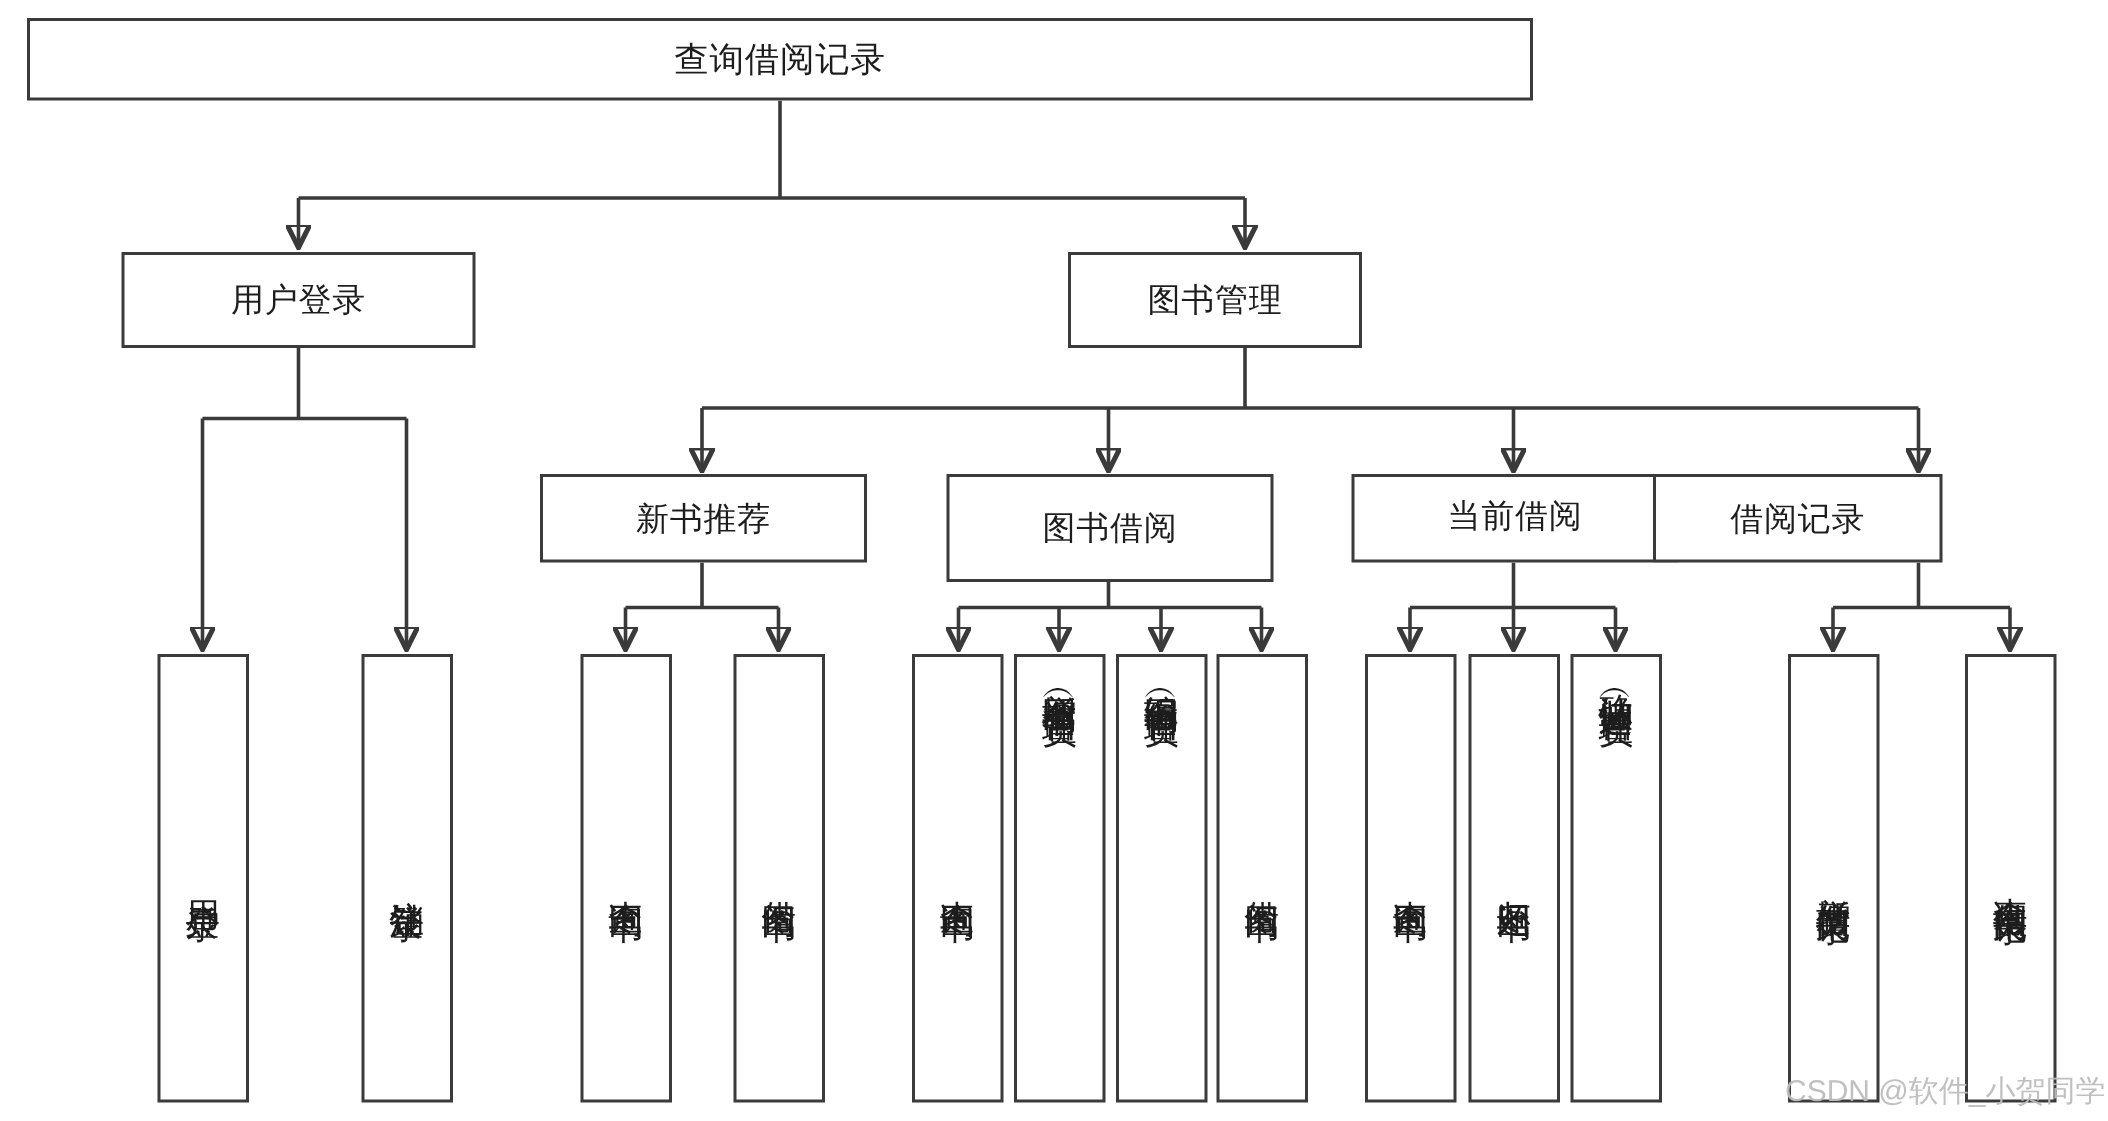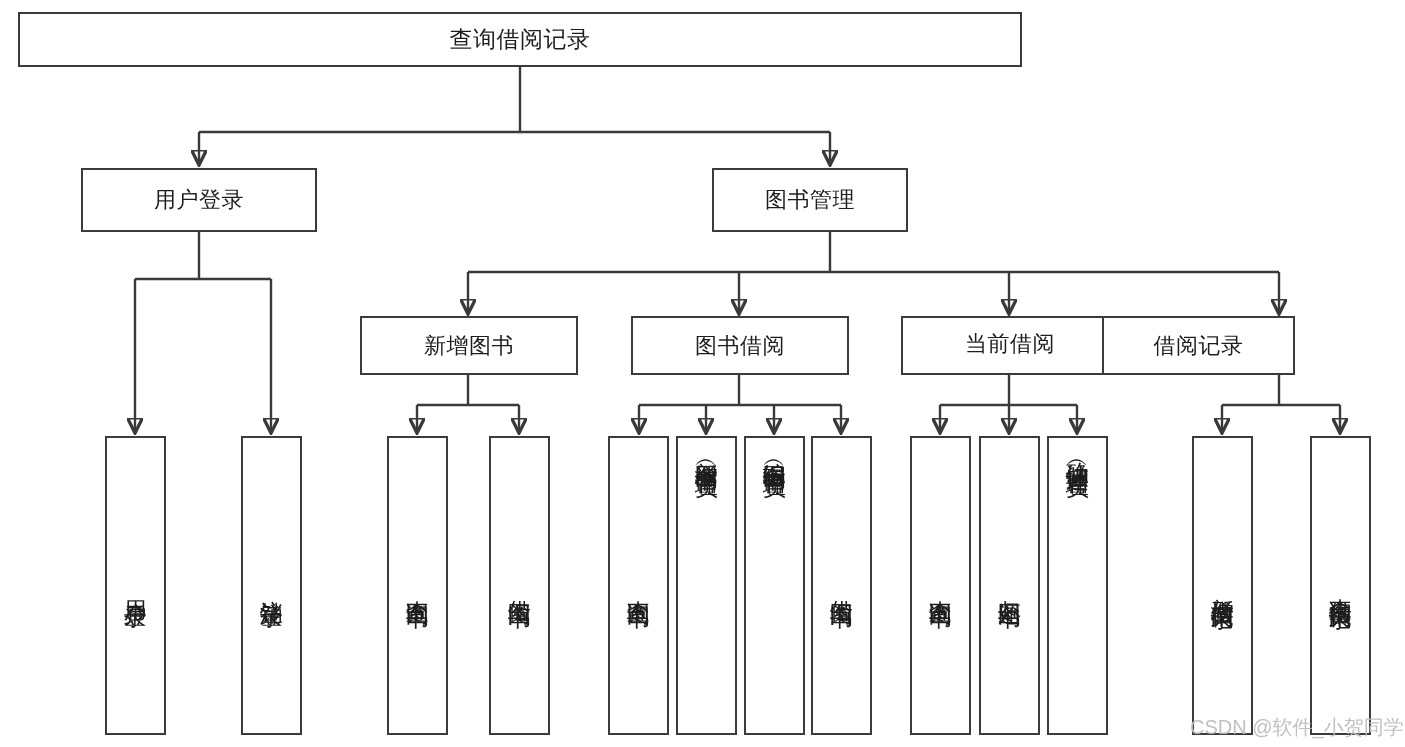--- a/index.html
+++ b/index.html
@@ -148,24 +148,24 @@
 
   <div class="node horiz" style="left:81px; top:168px; width:236px; height:64px;">
     <span class="label">用户登录</span>
   </div>
 
   <div class="node horiz" style="left:712px; top:168px; width:196px; height:64px;">
     <span class="label">图书管理</span>
   </div>
 
   <div class="node horiz" style="left:360px; top:316px; width:218px; height:59px;">
-    <span class="label">新增图书</span>
-  </div>
-
-  <div class="node horiz" style="left:631px; top:316px; width:218px; height:59px;">
+    <span class="label">新书推荐</span>
+  </div>
+
+  <div class="node horiz" style="left:631px; top:316px; width:218px; height:72px;">
     <span class="label">图书借阅</span>
   </div>
 
   <div class="node horiz" style="left:901px; top:316px; width:218px; height:59px;font-family:Liberation Mono, monospace;">
     <span class="label">当前借阅</span>
   </div>
 
   <div class="node horiz" style="left:1102px; top:316px; width:193px; height:59px;">
     <span class="label">借阅记录</span>
   </div>

